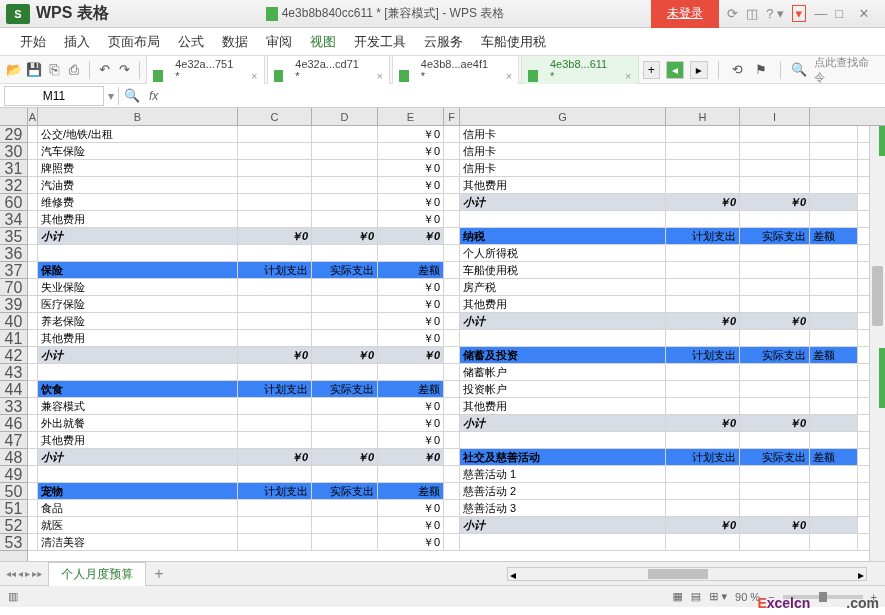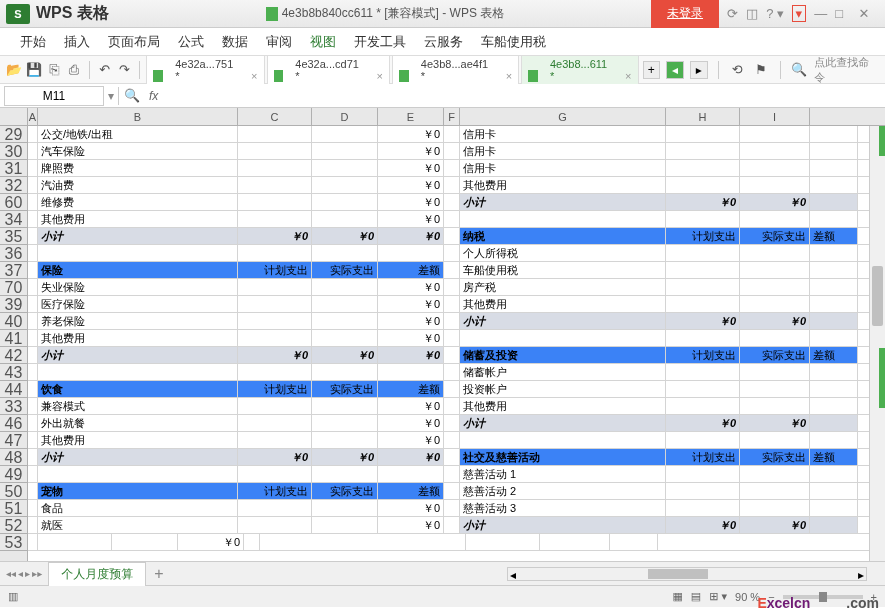--- a/index.html
+++ b/index.html
@@ -488,20 +488,21 @@
           <div class="cell cD r"></div>
           <div class="cell cE r">￥0</div>
           <div class="cell cF"></div>
           <div class="cell cG sub">小计</div>
           <div class="cell cH r sub">￥0</div>
           <div class="cell cI r sub">￥0</div>
           <div class="cell cJ sub"></div>
         </div>
         <div class="grid-row">
           <div class="cell " style="width: 10px;"></div>
+          <div class="cell cB">清洁美容</div>
           <div class="cell cC r"></div>
           <div class="cell cD r"></div>
           <div class="cell cE r">￥0</div>
           <div class="cell cF"></div>
           <div class="cell cG"></div>
           <div class="cell cH r"></div>
           <div class="cell cI r"></div>
           <div class="cell cJ"></div>
         </div>
       </div>

